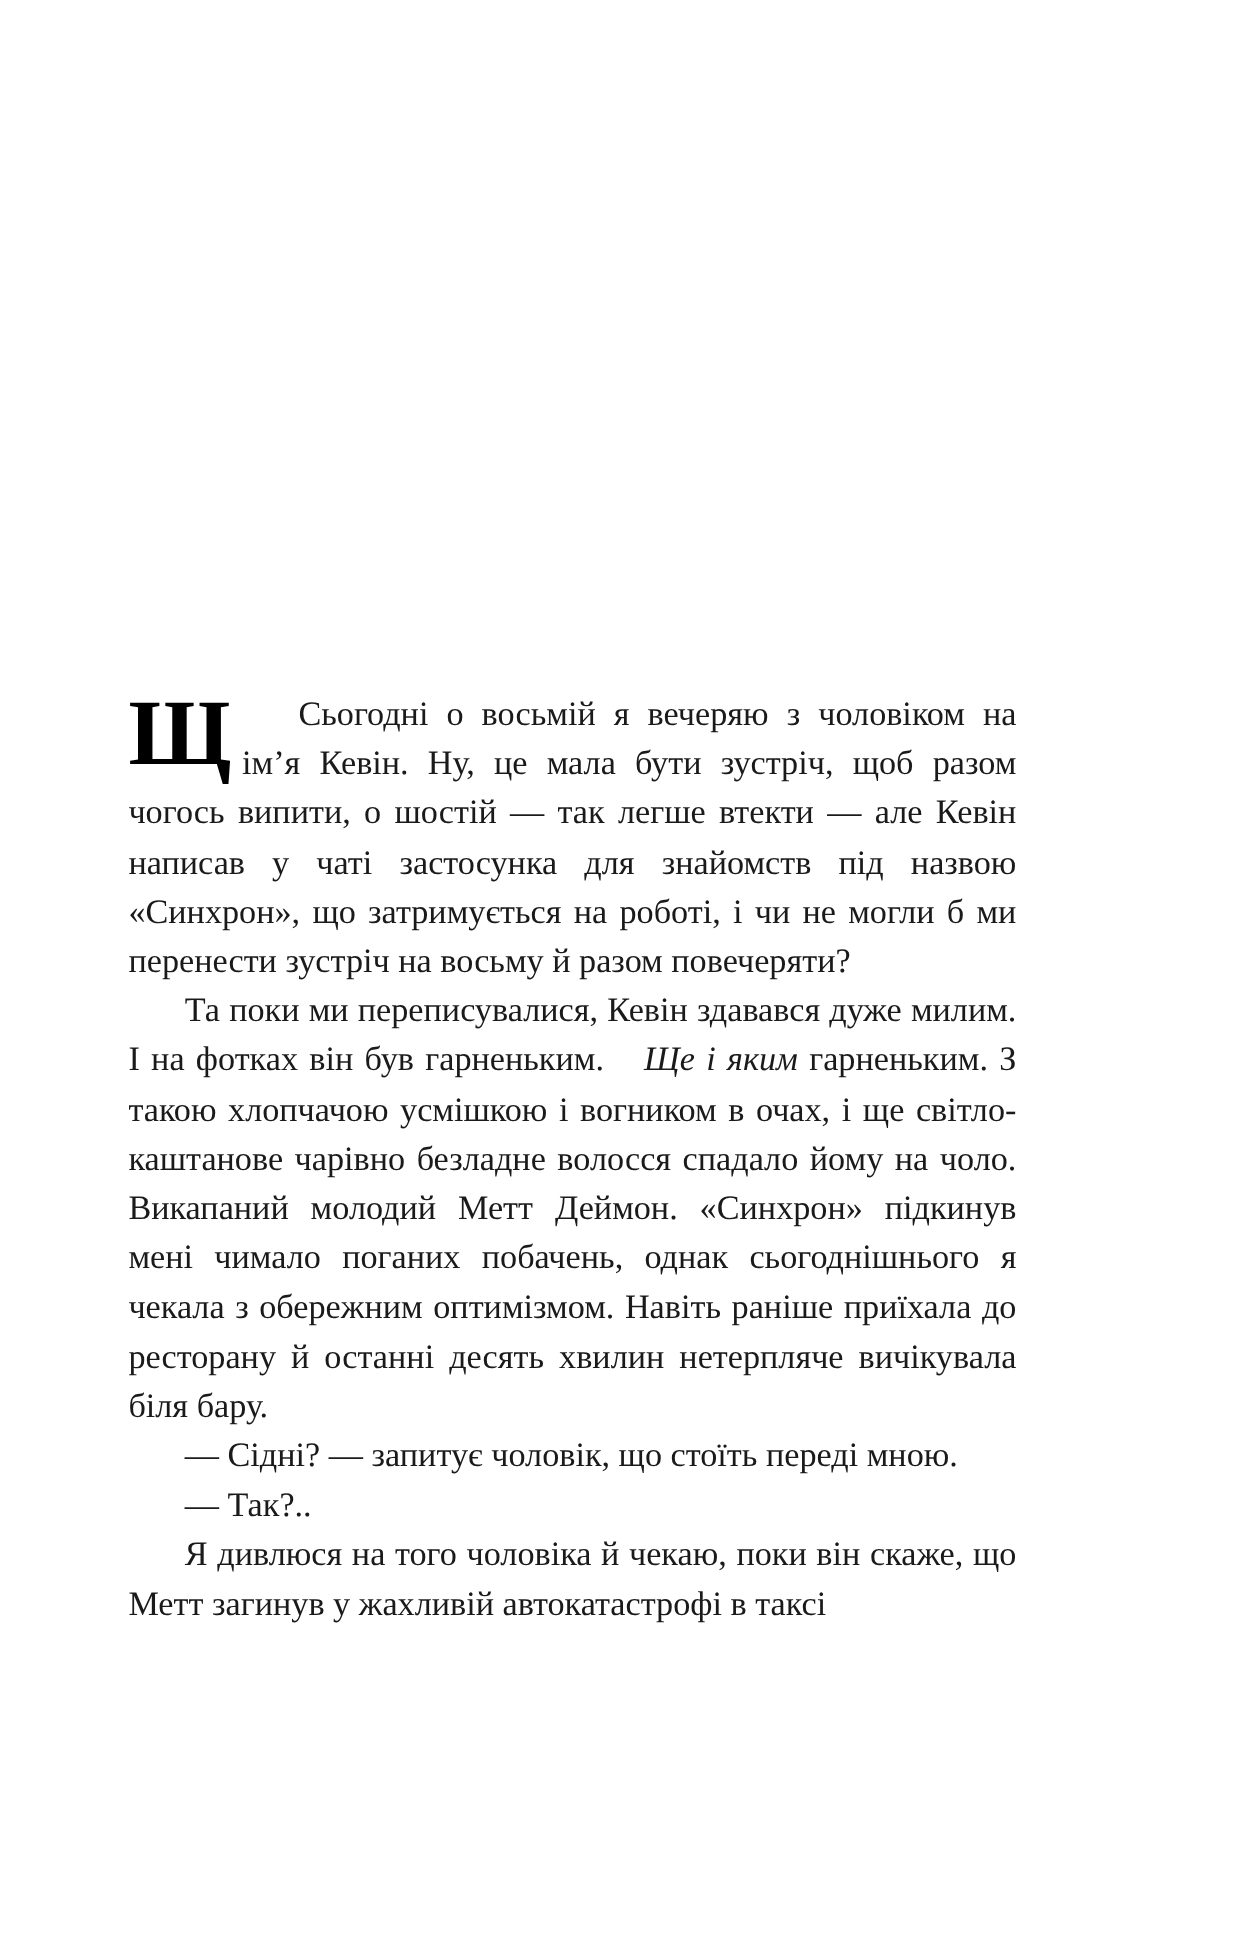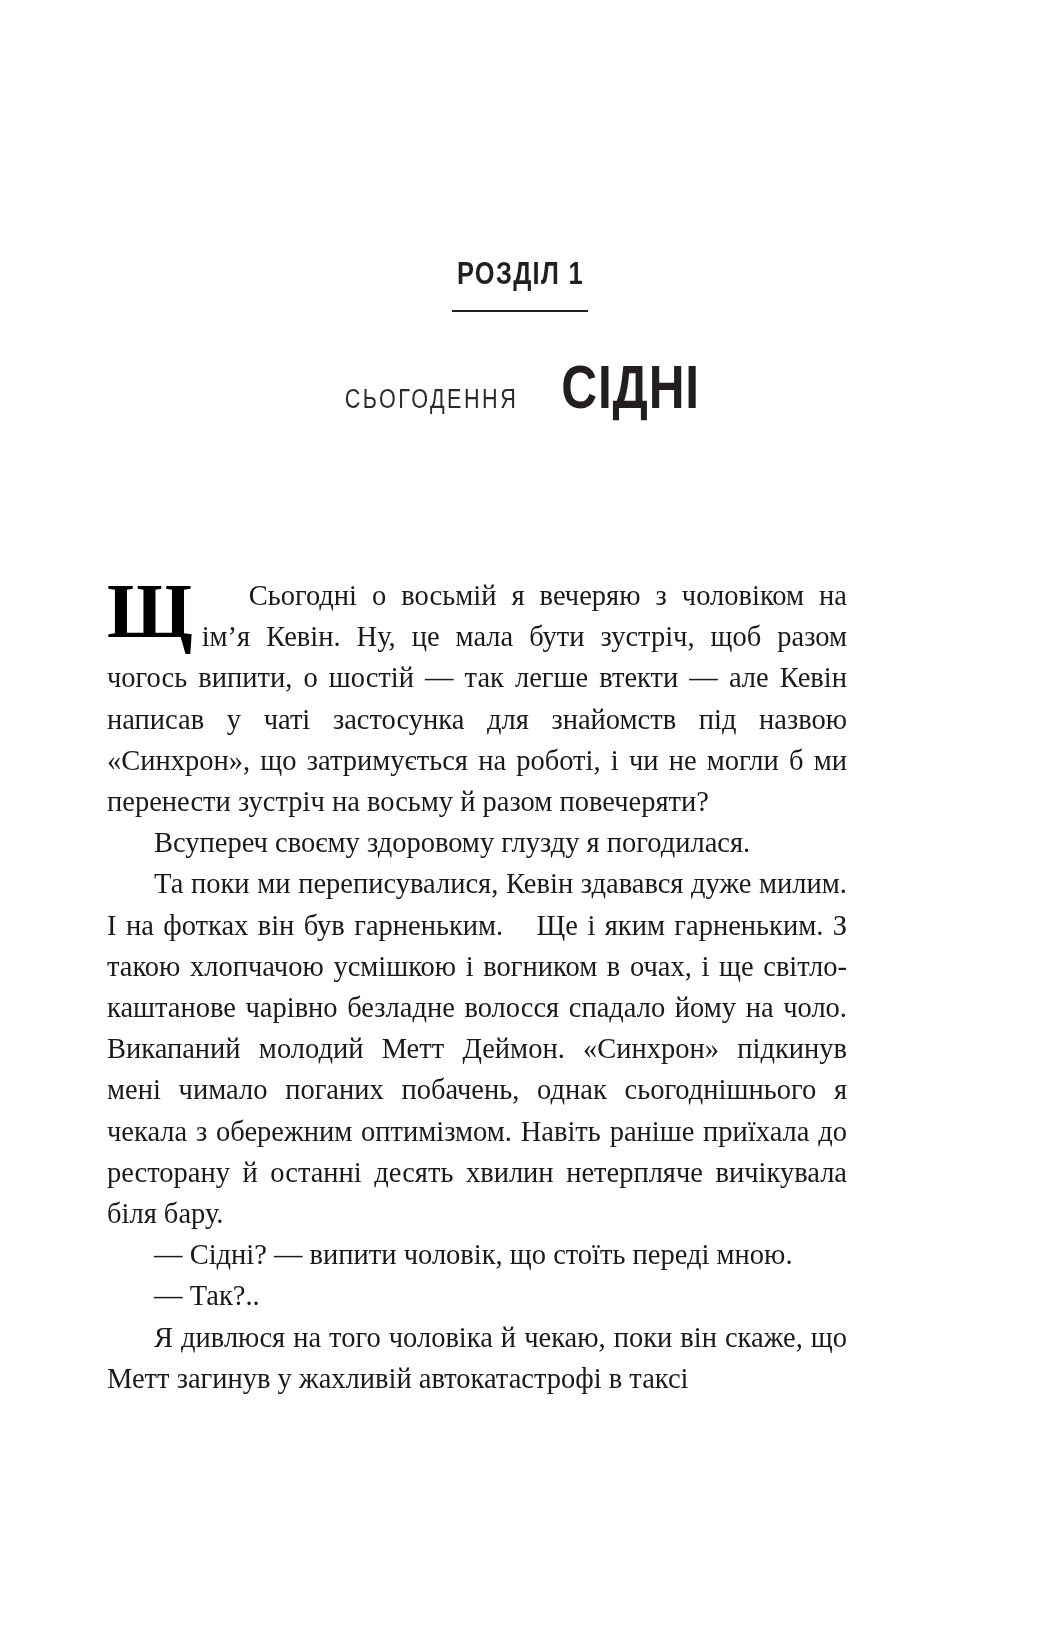--- a/index.html
+++ b/index.html
@@ -99,50 +99,44 @@
     float: left;
     font-family: "Liberation Serif", "DejaVu Serif", serif;
     font-weight: 700;
     font-size: 78px;
     line-height: 0.83;
     padding: 4px 9px 0 0;
     color: #000000;
   }
 
   .ital {
+    font-style: italic;
     margin-left: 24px;
   }
 
   .dlg {
     text-indent: 47px;
   }
 </style>
 </head>
 <body>
 
 <div class="page">
 
-  <div class="chapter-head">
-    <div class="chapter-label">РОЗДІЛ 1</div>
-    <div class="chapter-rule"></div>
-    <div class="chapter-time">СЬОГОДЕННЯ</div>
-    <div class="chapter-title">СІДНІ</div>
-  </div>
 
   <div class="body-text">
 
     <p class="first"><span class="dropcap">Щ</span></p>
 
     <p><span>Сьогодні о восьмій я вечеряю з чоловіком на ім’я Кевін. Ну, це мала бути зустріч, щоб разом чогось випити, о шостій — так легше втекти — але Кевін написав у чаті застосунка для знайомств під назвою «Синхрон», що затримується на роботі, і чи не могли б ми перенести зустріч на восьму й разом повечеряти?</span></p>
 
-    <p><span>Всупереч своєму здоровому глузду я погодилася.</span></p>
 
     <p><span>Та поки ми переписувалися, Кевін здавався дуже милим. І на фотках він був гарненьким. </span><span class="ital">Ще і яким</span><span> гарненьким. З такою хлопчачою усмішкою і вогником в очах, і ще світло-каштанове чарівно безладне волосся спадало йому на чоло. Викапаний молодий Метт Деймон. «Синхрон» підкинув мені чимало поганих побачень, однак сьогоднішнього я чекала з обережним оптимізмом. Навіть раніше приїхала до ресторану й останні десять хвилин нетерпляче вичікувала біля бару.</span></p>
 
-    <p class="dlg"><span>— Сідні? — випити чоловік, що стоїть переді мною.</span></p>
+    <p class="dlg"><span>— Сідні? — запитує чоловік, що стоїть переді мною.</span></p>
 
     <p class="dlg"><span>— Так?..</span></p>
 
     <p><span>Я дивлюся на того чоловіка й чекаю, поки він скаже, що Метт загинув у жахливій автокатастрофі в таксі</span></p>
 
   </div>
 
 </div>
 
 </body></html>

